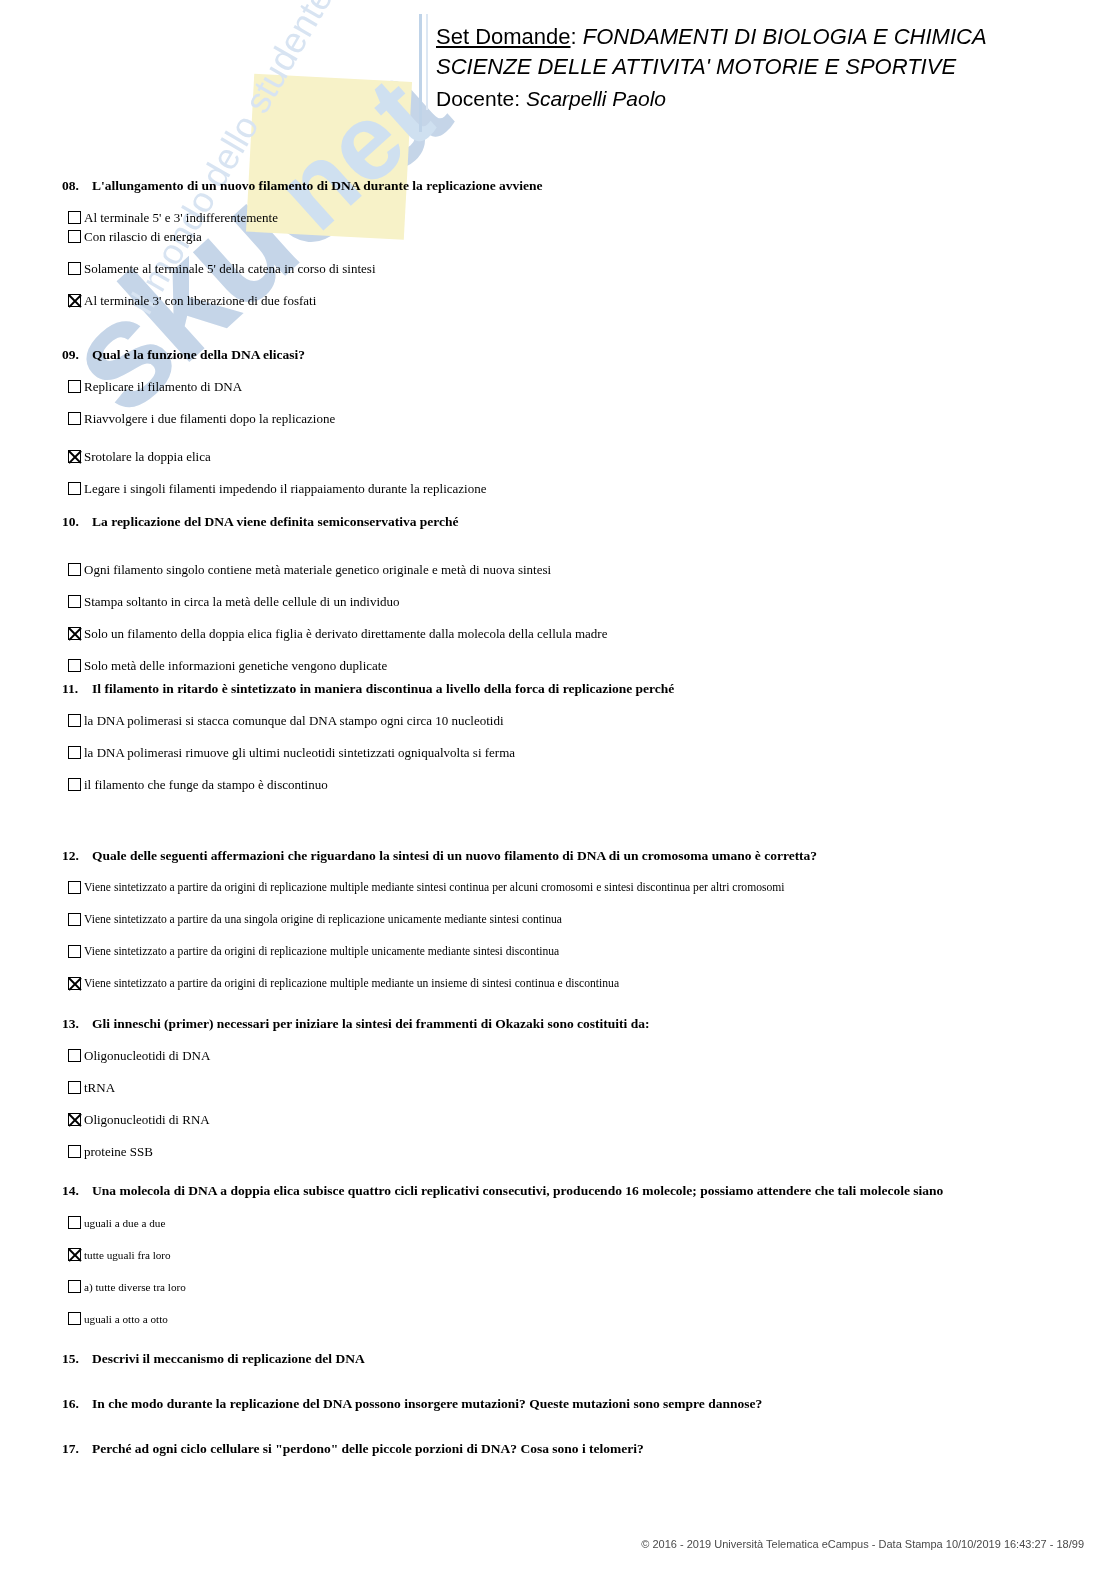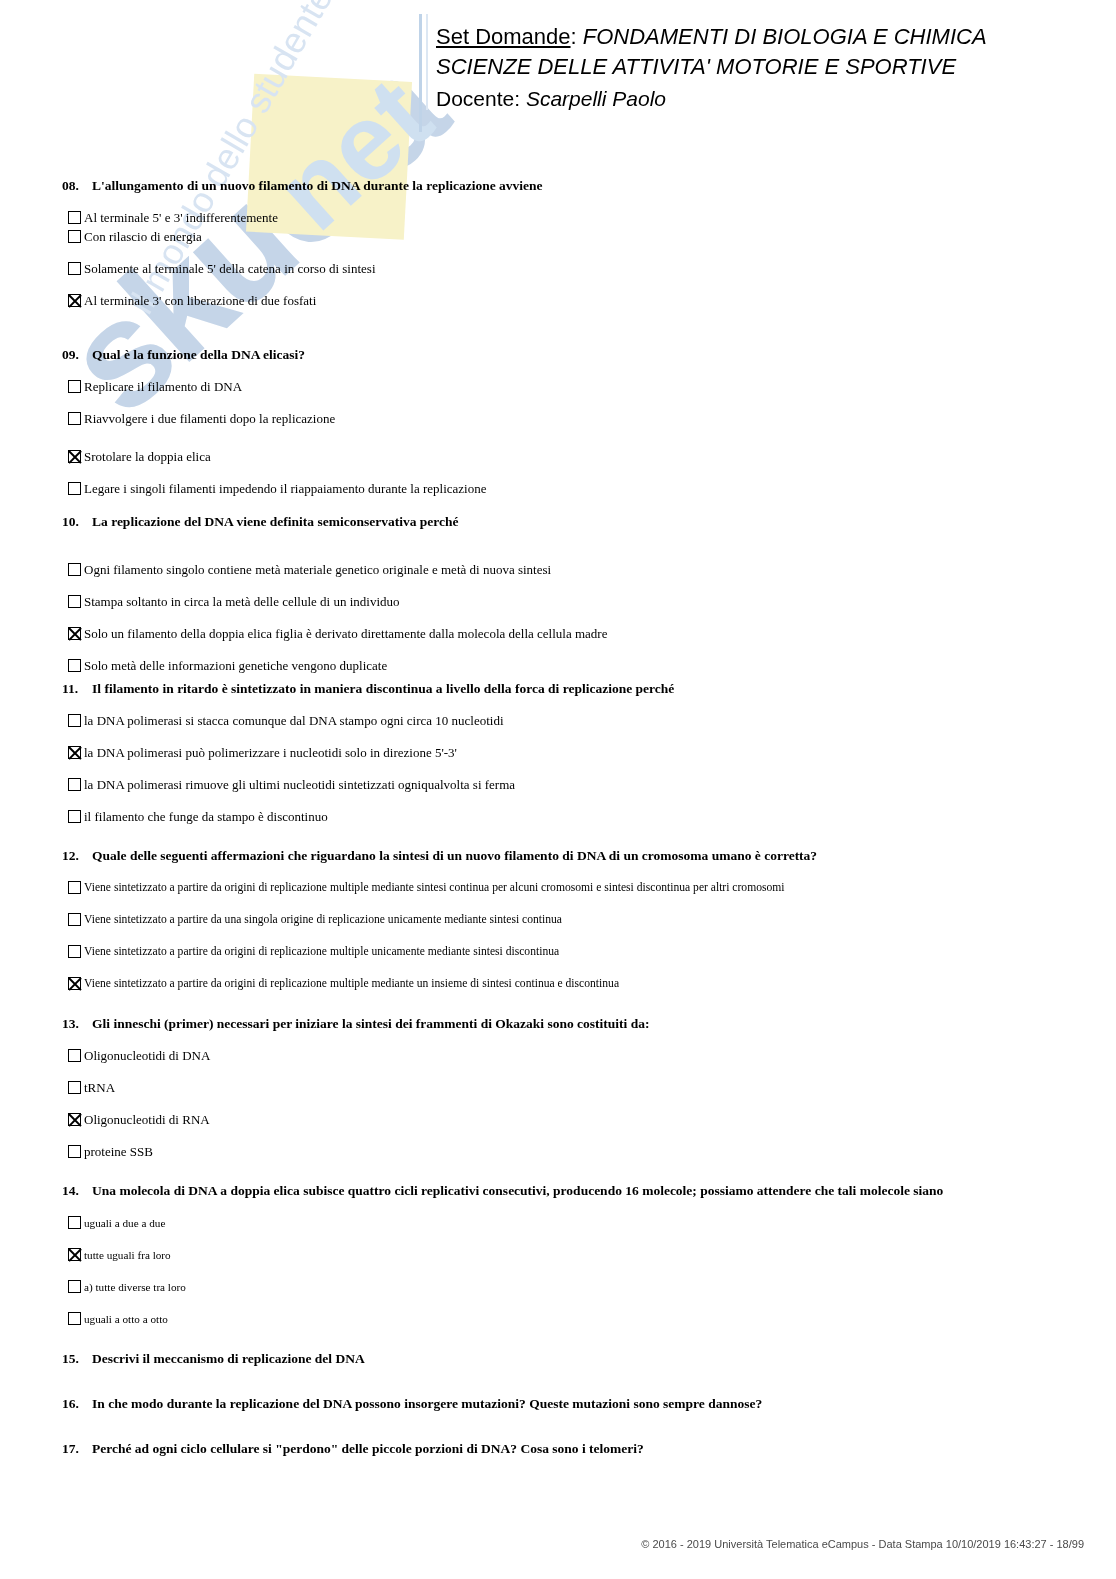--- a/index.html
+++ b/index.html
@@ -301,24 +301,20 @@
         <div class="qblock" style="top: 681px;">
           <div class="qtitle">
             <span class="qnum">11.</span>
             <span class="qtext">Il filamento in ritardo è sintetizzato in maniera discontinua a livello della forca di replicazione  perché</span>
           </div>
           <div class="opt " style="margin-top: 16px;">
             <span class="cb"></span>
             <span class="opt-label">la DNA polimerasi si stacca comunque dal DNA stampo ogni circa 10 nucleotidi</span>
           </div>
           <div class="opt " style="margin-top: 16px;">
-            <span class="cb checked"></span>
-            <span class="opt-label">la DNA polimerasi può polimerizzare i nucleotidi solo in direzione 5'-3'</span>
-          </div>
-          <div class="opt " style="margin-top: 16px;">
             <span class="cb"></span>
             <span class="opt-label">la DNA polimerasi rimuove gli ultimi nucleotidi sintetizzati ogniqualvolta si ferma</span>
           </div>
           <div class="opt " style="margin-top: 16px;">
             <span class="cb"></span>
             <span class="opt-label">il filamento che funge da stampo è discontinuo</span>
           </div>
         </div>
         <div class="qblock" style="top: 848px;">
           <div class="qtitle">

